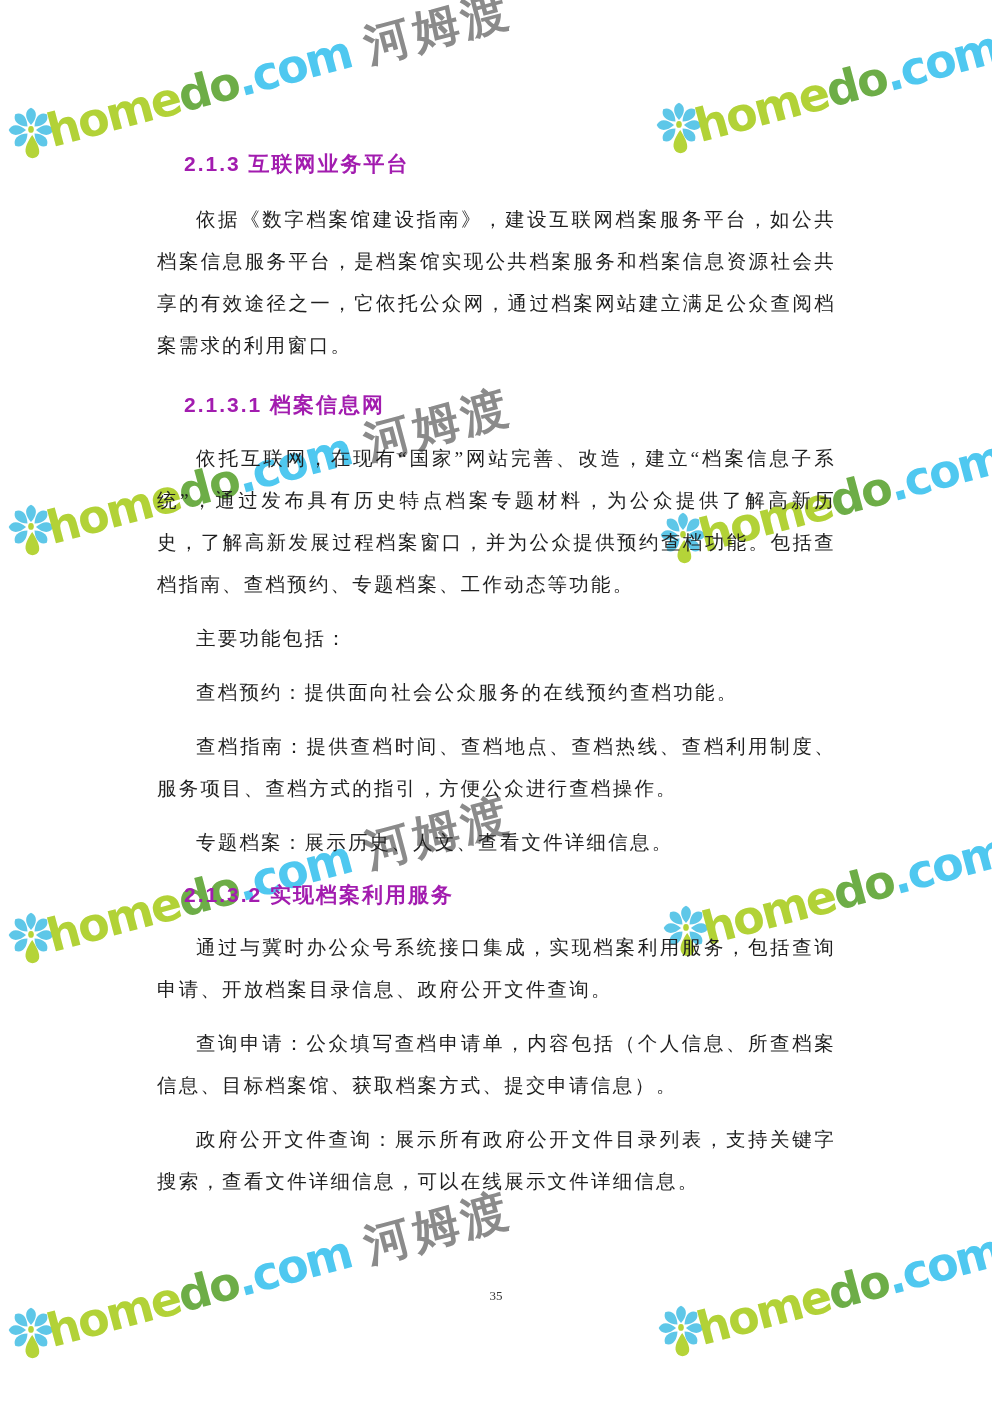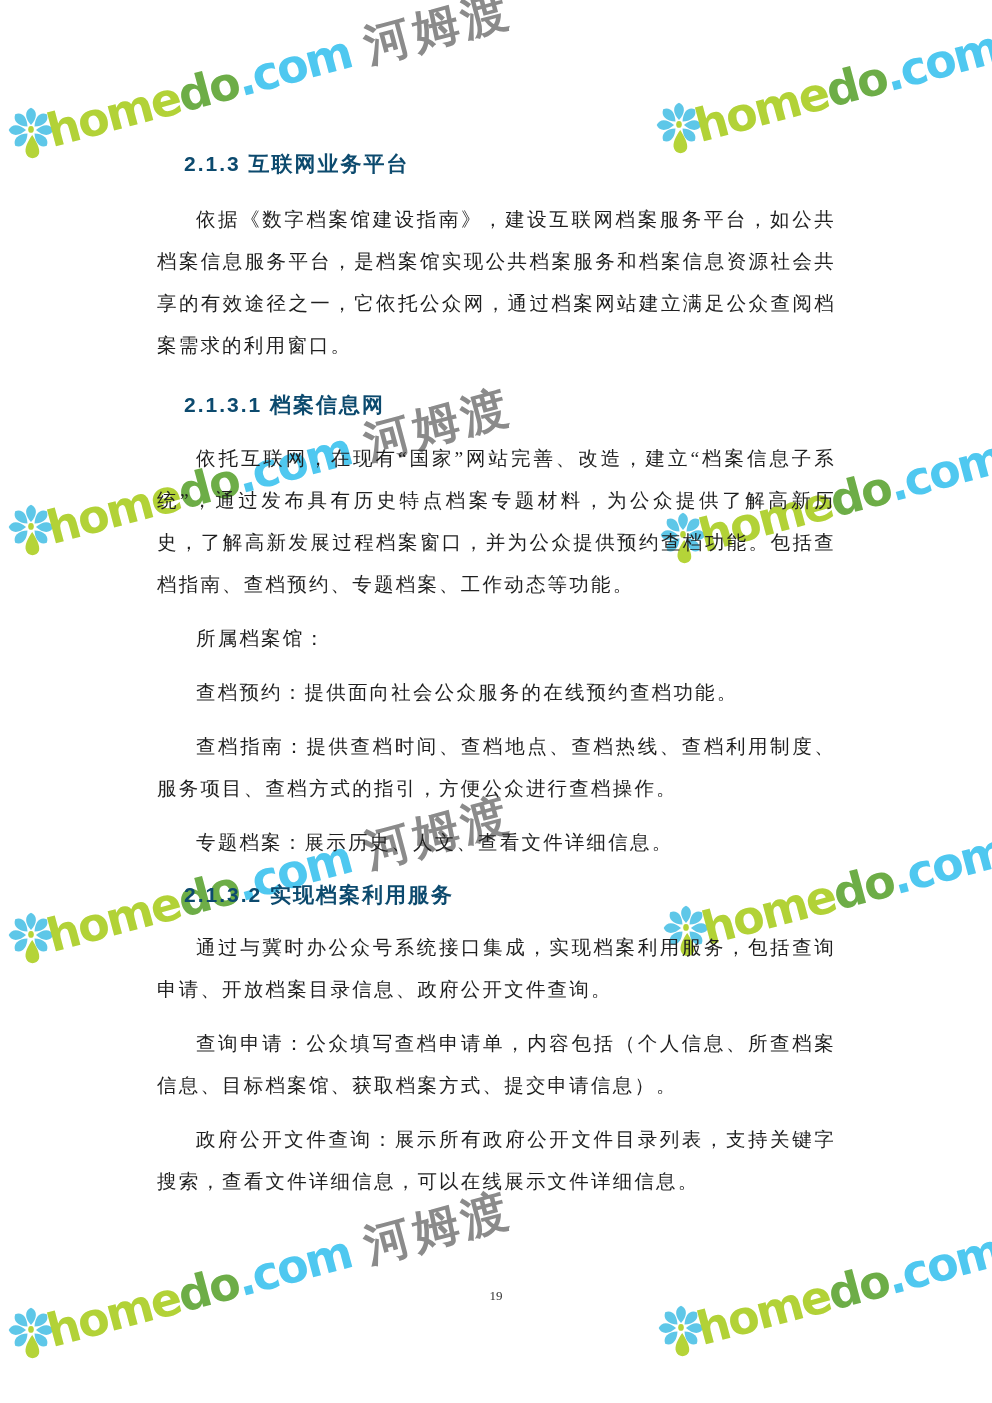--- a/index.html
+++ b/index.html
@@ -28,21 +28,21 @@
   .wm-com{color:var(--cyan,#4fc8f0);font-size:46px;letter-spacing:-2px;}
   .wm-cjk{color:var(--gray,#8b8b8b);font-size:46px;letter-spacing:4px;margin-left:16px;}
   
   .content{
     position:absolute;left:145px;right:144px;top:0;z-index:2;
     color:#1f1f1f;
   }
   .content h2{
     font-family:"Liberation Sans","DejaVu Sans",sans-serif;
     font-size:21px;line-height:27px;font-weight:bold;
-    margin:0 0 0 39px;letter-spacing:2px;color:#0c4a6e;
+    margin:0 0 0 39px;letter-spacing:2px;color:#a21caf;
   }
   .h-0{margin-top:150px !important;margin-bottom:22px !important;}
   .h-1{margin-top:24px !important;margin-bottom:20px !important;}
   .h-2{margin-top:17px !important;margin-bottom:19px !important;}
   .content p{
     margin:12px;
     font-size:19.5px;line-height:42px;
     letter-spacing:2.2px;
     text-indent:39px;
     text-align:justify;
@@ -194,25 +194,25 @@
       <div class="wm-text"><span class="wm-home">home</span><span class="wm-do">do</span><span class="wm-com">.com</span></div>
     </div>
   </div>
 
   <div class="content">
     <h2 class="h-0">2.1.3 互联网业务平台</h2>
     <p>依据《数字档案馆建设指南》，建设互联网档案服务平台，如公共档案信息服务平台，是档案馆实现公共档案服务和档案信息资源社会共享的有效途径之一，它依托公众网，通过档案网站建立满足公众查阅档案需求的利用窗口。</p>
 
     <h2 class="h-1">2.1.3.1 档案信息网</h2>
     <p>依托互联网，在现有“国家”网站完善、改造，建立“档案信息子系统”，通过发布具有历史特点档案专题材料，为公众提供了解高新历史，了解高新发展过程档案窗口，并为公众提供预约查档功能。包括查档指南、查档预约、专题档案、工作动态等功能。</p>
-    <p>所属档案馆：</p>
+    <p>主要功能包括：</p>
     <p>查档预约：提供面向社会公众服务的在线预约查档功能。</p>
     <p>查档指南：提供查档时间、查档地点、查档热线、查档利用制度、服务项目、查档方式的指引，方便公众进行查档操作。</p>
     <p>专题档案：展示历史、人文、查看文件详细信息。</p>
 
     <h2 class="h-2">2.1.3.2 实现档案利用服务</h2>
     <p>通过与冀时办公众号系统接口集成，实现档案利用服务，包括查询申请、开放档案目录信息、政府公开文件查询。</p>
     <p>查询申请：公众填写查档申请单，内容包括（个人信息、所查档案信息、目标档案馆、获取档案方式、提交申请信息）。</p>
     <p>政府公开文件查询：展示所有政府公开文件目录列表，支持关键字搜索，查看文件详细信息，可以在线展示文件详细信息。</p>
   </div>
 
-  <div class="page-number">19</div>
+  <div class="page-number">35</div>
 </div>
 
 </body></html>

